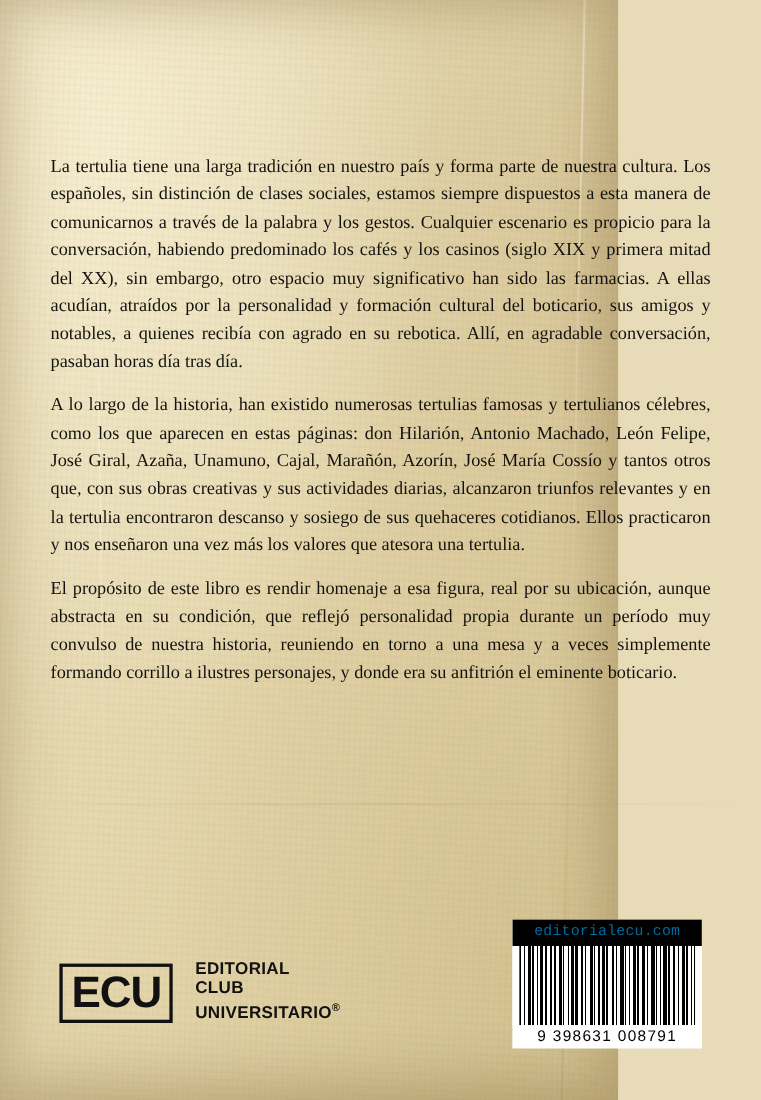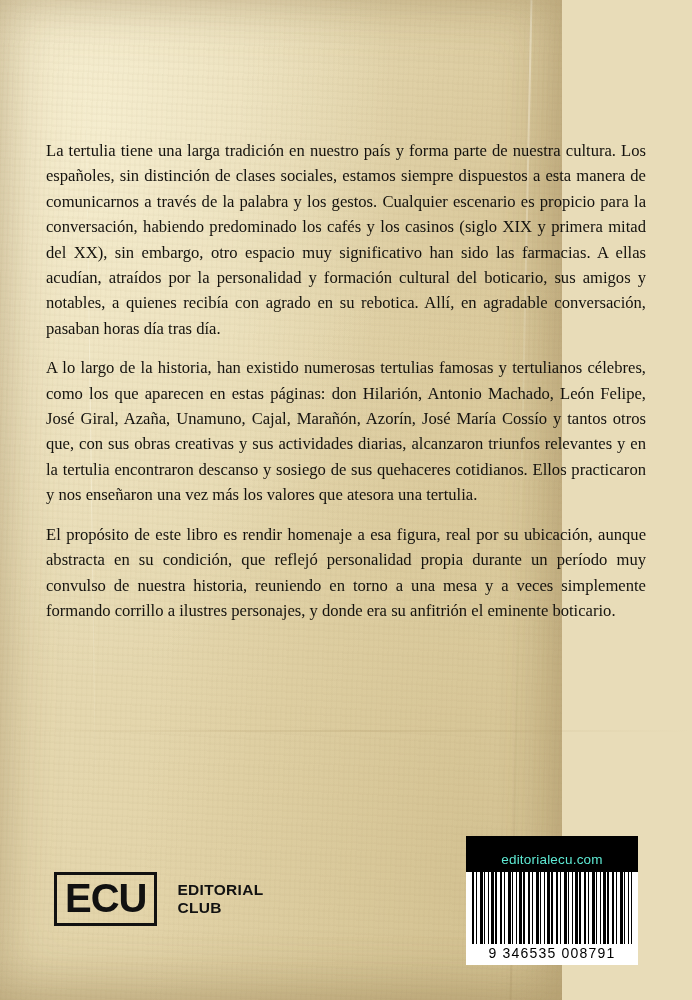--- a/index.html
+++ b/index.html
@@ -76,21 +76,21 @@
     text-justify: inter-word;
     hyphens: none;
   }
   .para:last-child { margin-bottom: 0; }
 
   .logo-area {
     position: absolute;
     left: 54px;
     top: 872px;
     display: flex;
-    align-items: center;
+    align-items: flex-end;
   }
   .ecu-box {
     border: 3px solid #111;
     padding: 2px 8px 4px 8px;
     font-family: "Liberation Sans", sans-serif;
     font-weight: 700;
     font-size: 40px;
     line-height: 42px;
     letter-spacing: -1px;
     color: #111;
@@ -113,26 +113,26 @@
   .barcode-area {
     position: absolute;
     left: 466px;
     top: 836px;
     width: 172px;
     background: #fff;
     padding: 0;
   }
   .barcode-url {
     background: #000;
-    color: #5eead4;
-    font-family: Liberation Sans, sans-serif;
+    color: #0369a1;
+    font-family: Liberation Mono, monospace;
     font-size: 13.5px;
     letter-spacing: 0.2px;
     text-align: center;
-    padding: 16px 0 5px 0;
+    padding: 4px 0 5px 0;
   }
   .barcode-bars {
     height: 72px;
     width: 100%;
     background-color: #fff;
     background-image: repeating-linear-gradient(
       to right,
       #000 0px, #000 2px, #fff 2px, #fff 4px,
       #000 4px, #000 5px, #fff 5px, #fff 8px,
       #000 8px, #000 11px, #fff 11px, #fff 12px,
@@ -169,21 +169,22 @@
     <p class="para">La tertulia tiene una larga tradición en nuestro país y forma parte de nuestra cultura. Los españoles, sin distinción de clases sociales, estamos siempre dispuestos a esta manera de comunicarnos a través de la palabra y los gestos. Cualquier escenario es propicio para la conversación, habiendo predominado los cafés y los casinos (siglo XIX y primera mitad del XX), sin embargo, otro espacio muy significativo han sido las farmacias. A ellas acudían, atraídos por la personalidad y formación cultural del boticario, sus amigos y notables, a quienes recibía con agrado en su rebotica. Allí, en agradable conversación, pasaban horas día tras día.</p>
     <p class="para">A lo largo de la historia, han existido numerosas tertulias famosas y tertulianos célebres, como los que aparecen en estas páginas: don Hilarión, Antonio Machado, León Felipe, José Giral, Azaña, Unamuno, Cajal, Marañón, Azorín, José María Cossío y tantos otros que, con sus obras creativas y sus actividades diarias, alcanzaron triunfos relevantes y en la tertulia encontraron descanso y sosiego de sus quehaceres cotidianos. Ellos practicaron y nos enseñaron una vez más los valores que atesora una tertulia.</p>
     <p class="para">El propósito de este libro es rendir homenaje a esa figura, real por su ubicación, aunque abstracta en su condición, que reflejó personalidad propia durante un período muy convulso de nuestra historia, reuniendo en torno a una mesa y a veces simplemente formando corrillo a ilustres personajes, y donde era su anfitrión el eminente boticario.</p>
   </div>
 
   <div class="logo-area">
     <div class="ecu-box">ECU</div>
     <div class="ecu-words">
       <div>EDITORIAL</div>
       <div>CLUB</div>
+      <div><span>UNIVERSITARIO</span><span class="reg">®</span></div>
     </div>
   </div>
 
   <div class="barcode-area">
     <div class="barcode-url">editorialecu.com</div>
     <div class="barcode-bars"></div>
-    <div class="barcode-digits">9 346535 008791</div>
+    <div class="barcode-digits">9 398631 008791</div>
   </div>
 </div>
 
 </body></html>

